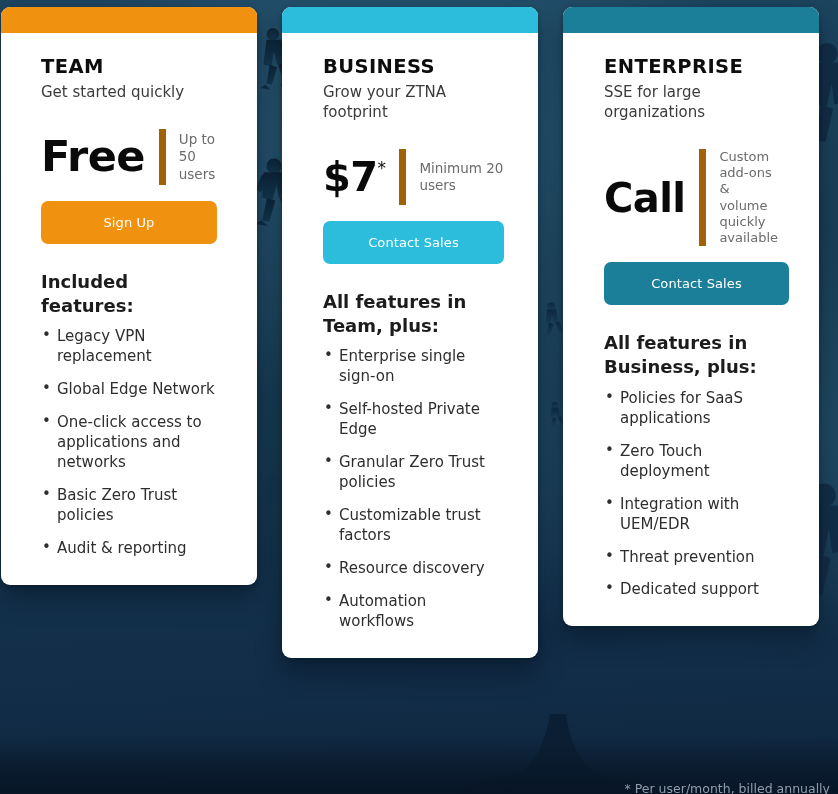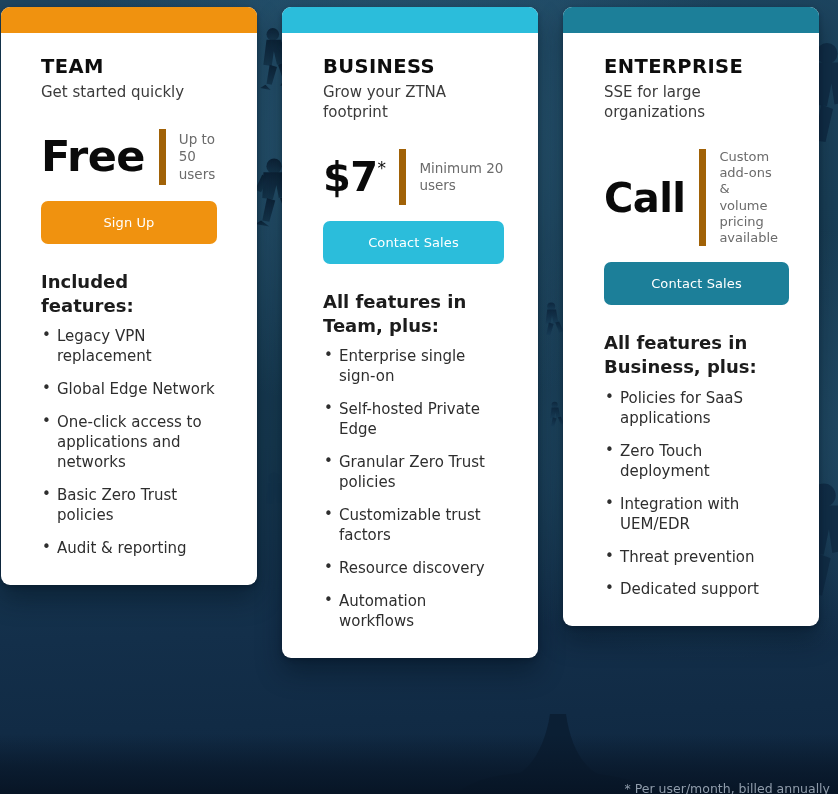--- a/index.html
+++ b/index.html
@@ -246,21 +246,21 @@
       <div class="plan-name">ENTERPRISE</div>
       <div class="plan-tag">SSE for large organizations</div>
 
       <div class="price-row">
         <div class="price small">Call</div>
         <div class="price-note tight">
           <span>Custom</span>
           <span>add-ons</span>
           <span>&amp;</span>
           <span>volume</span>
-          <span>pricing</span>
+          <span>quickly</span>
           <span>available</span>
         </div>
       </div>
 
       <button class="cta" id="cta-enterprise" style="background: rgb(28, 127, 153);">Contact Sales</button>
 
       <div class="feat-title">All features in Business, plus:</div>
       <ul class="feats">
         <li>Policies for SaaS applications</li>
         <li>Zero Touch deployment</li>

